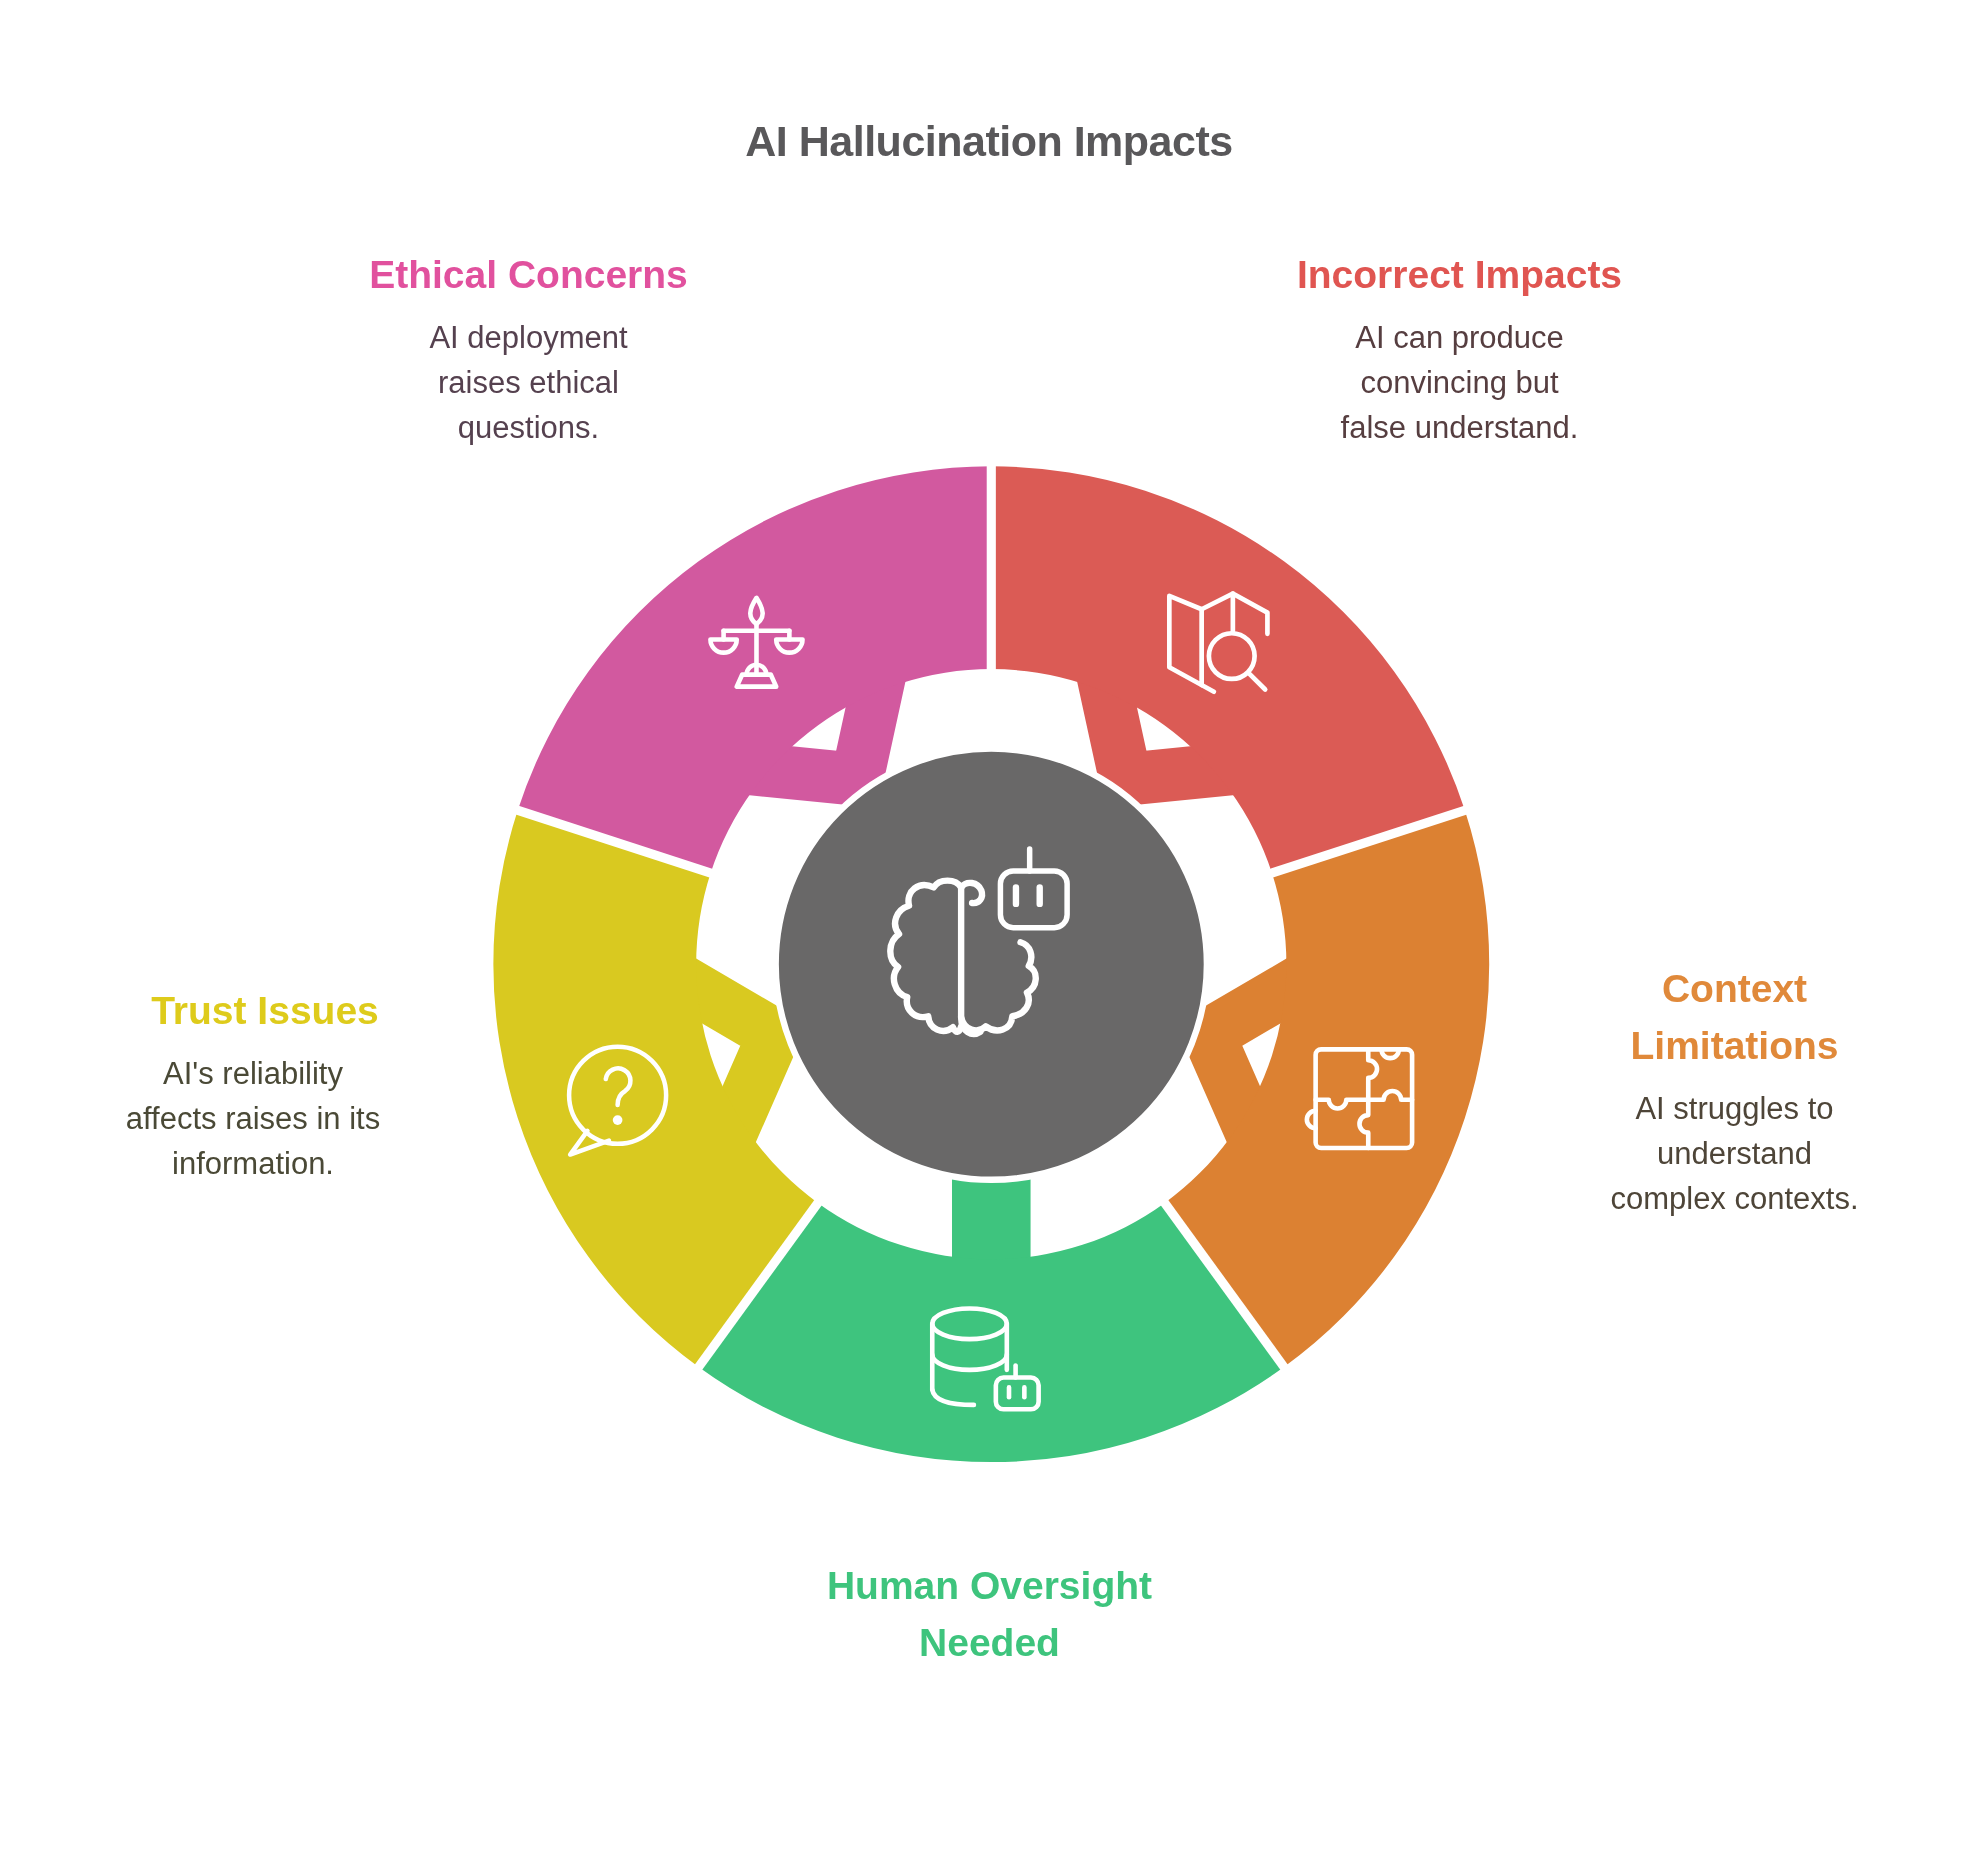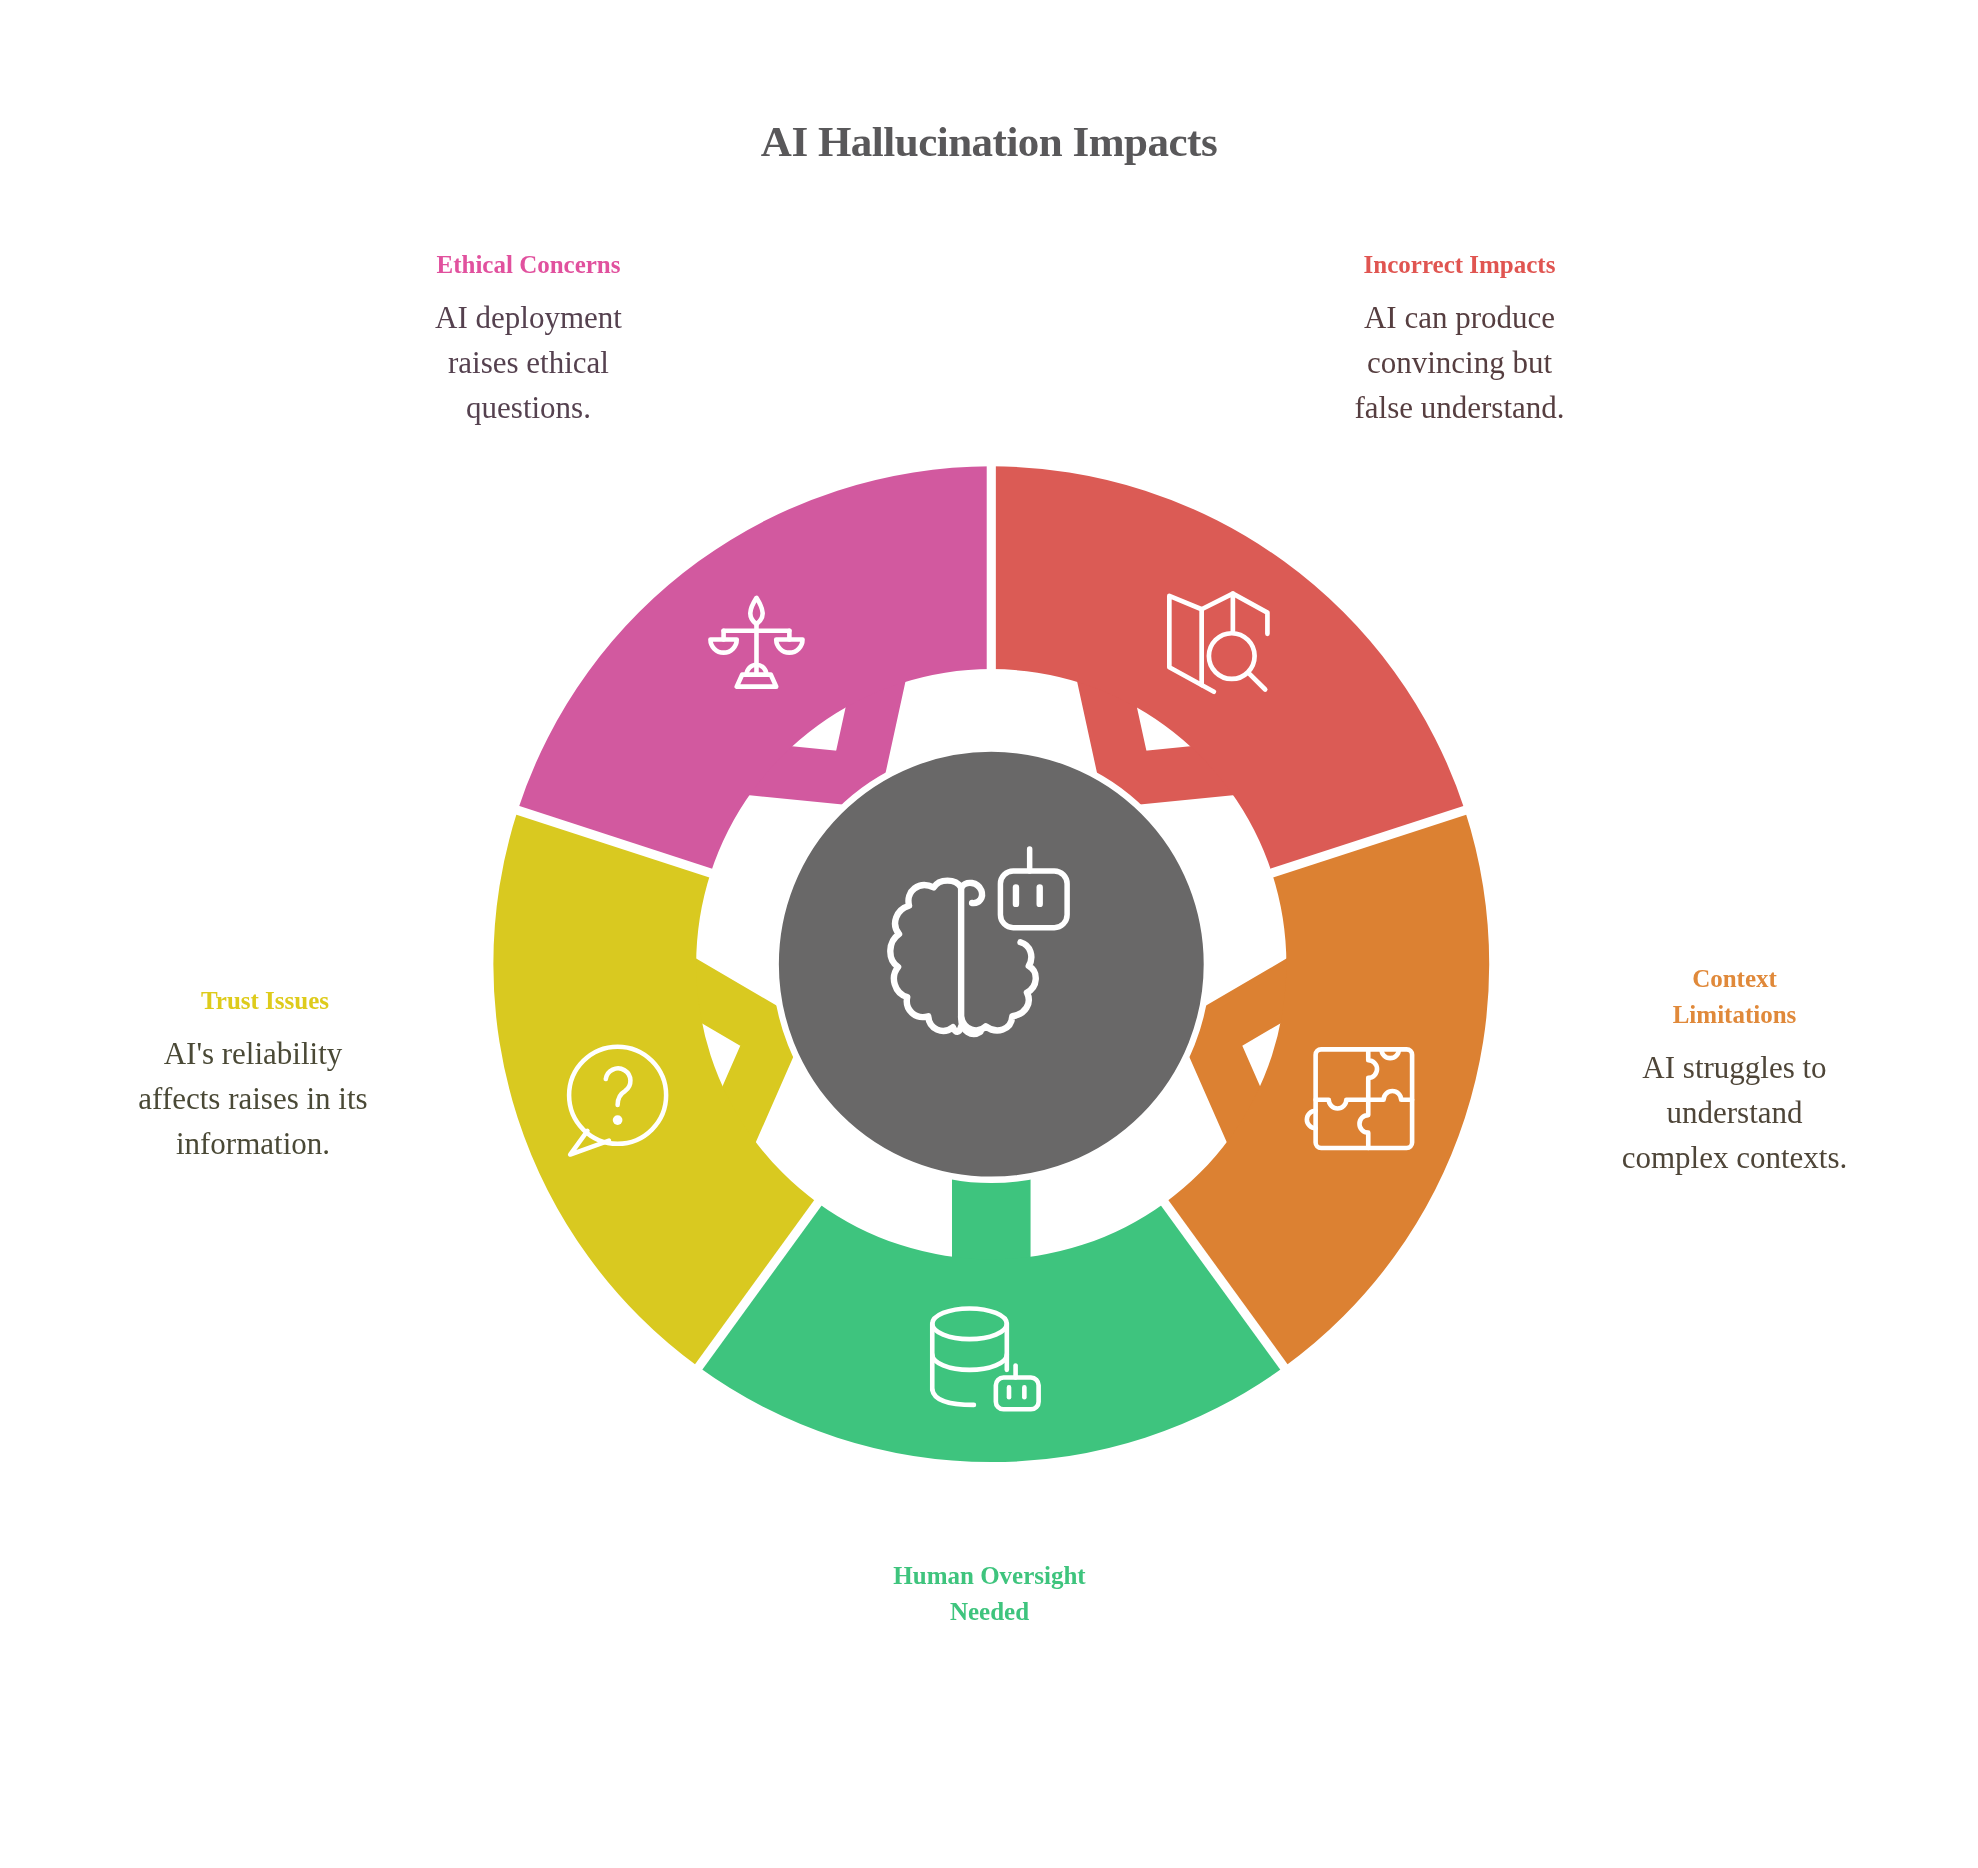--- a/index.html
+++ b/index.html
@@ -1,22 +1,22 @@
 <!DOCTYPE html>
 <html style="font-size:14.6px"><head>
 <meta charset="utf-8">
 <style>
   html,body{margin:0;padding:0;background:#fff;}
   .canvas{position:relative;width:1978px;height:1810px;background:#ffffff;overflow:hidden;
-          font-family:Liberation Serif, serif;}
+          font-family:Liberation Sans, sans-serif;}
   .page-title{position:absolute;left:0;top:117px;width:1978px;text-align:center;
               font-size:43px;font-weight:700;letter-spacing:-0.5px;}
   .wheel-svg{position:absolute;left:0;top:0;}
   .label{position:absolute;text-align:center;}
-  .heading{font-size:25px;font-weight:700;line-height:1.45;white-space:pre-line;}
+  .heading{font-size:39px;font-weight:700;line-height:1.45;white-space:pre-line;}
   .desc{font-size:31px;font-weight:400;line-height:1.45;margin-top:12.8px;white-space:pre-line;}
   .ico{stroke:#fff;fill:none;stroke-linecap:round;stroke-linejoin:round;}
 </style>
 </head>
 <body>
 
 <div class="canvas">
 
   <div class="page-title" style="color: rgb(89, 88, 90);">AI Hallucination Impacts</div>
 

